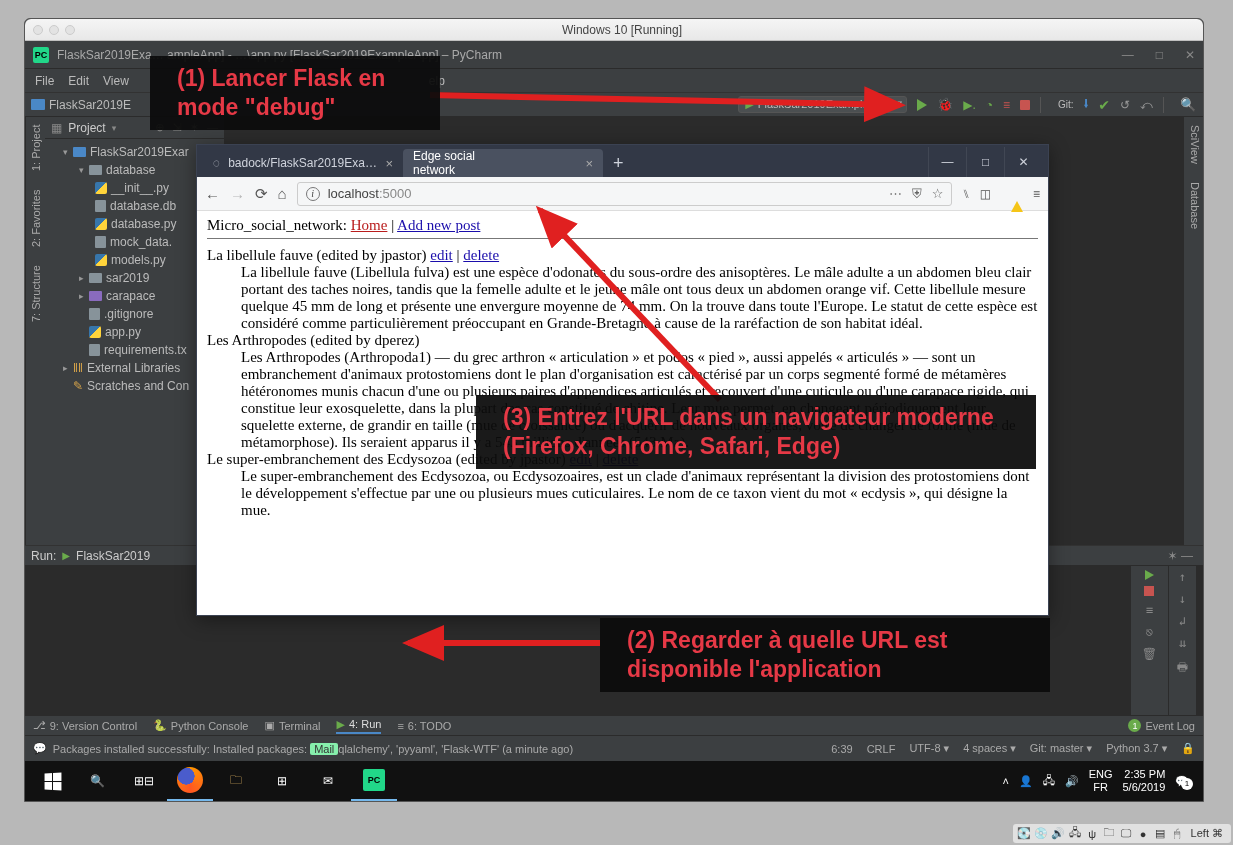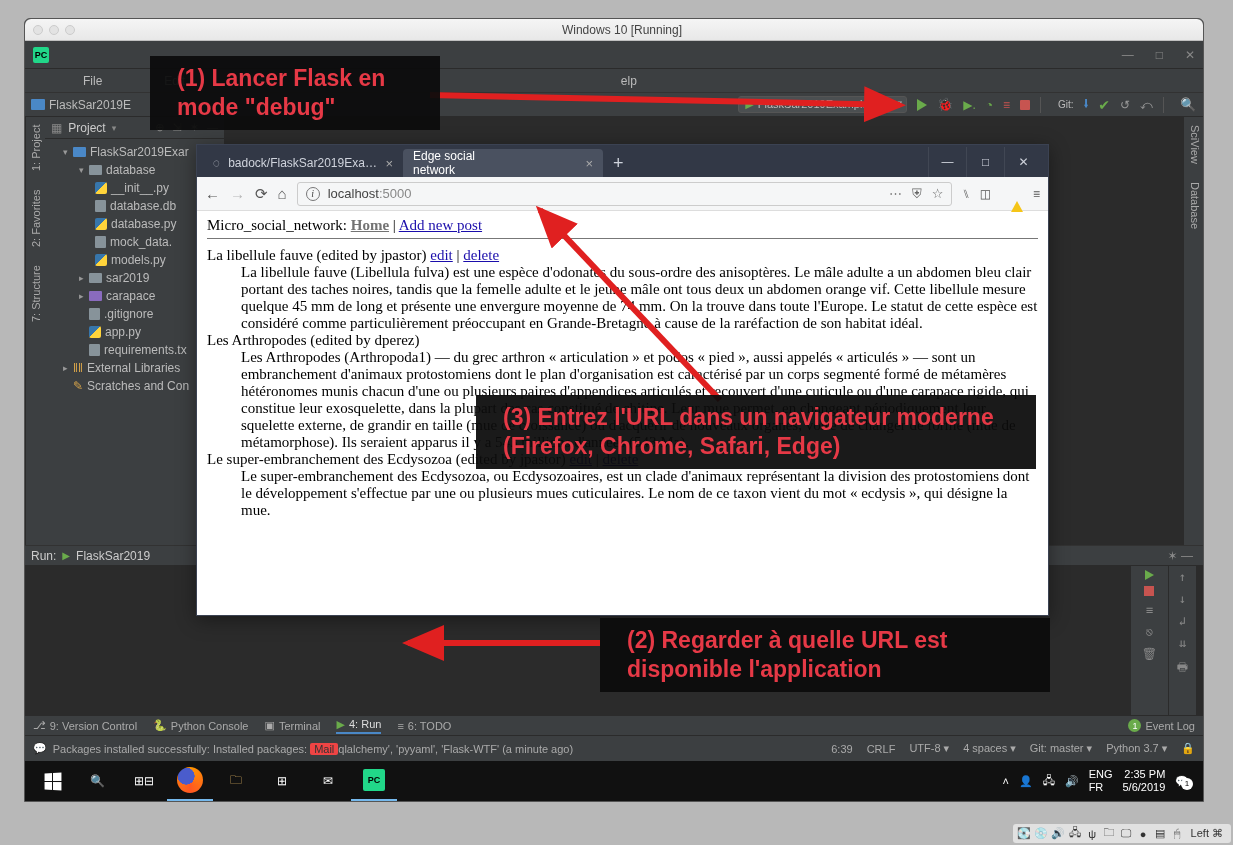--- a/index.html
+++ b/index.html
@@ -9,21 +9,21 @@
   .vm-titlebar { height: 22px; background: linear-gradient(#f5f5f5,#e8e8e8); border-radius: 6px 6px 0 0; display: flex; align-items: center; padding: 0 8px; color: #444; font-size: 12px; position: relative; border-bottom: 1px solid #c0c0c0; }
   .vm-titlebar .dots { display: flex; gap: 6px; margin-right: 12px; }
   .vm-titlebar .dot { width: 10px; height: 10px; border-radius: 50%; background: #e3e3e3; border: 1px solid #ccc; }
   .vm-title { position: absolute; left: 16px; right: 0; text-align: center; pointer-events: none; }
 
   .ide { position: absolute; left: 0; top: 22px; right: 0; bottom: 40px; background: #3c3f41; color: #bbb; }
   .ide-titlebar { height: 28px; background: #3c3f41; display: flex; align-items: center; padding: 0 8px; color: #a9a9a9; font-size: 12px; border-bottom: 1px solid #2b2b2b;}
   .ide-titlebar .ide-icon { width:16px; height:16px; background:#21d789; color:#000; font-weight:bold; font-size:9px; display:flex; align-items:center; justify-content:center; border-radius:2px; margin-right:8px;}
   .ide-sysbtns { margin-left: auto; display: flex; gap: 22px; color: #888; }
   .ide-menu { height: 24px; display: flex; align-items: center; gap: 14px; padding: 0 10px; color: #bbb; font-size: 12px; border-bottom: 1px solid #323232;}
-  .ide-menu span { cursor: default; margin-left: 48px; }
+  .ide-menu span { cursor: default; }
 
   .ide-toolbar { height: 24px; background: #3c3f41; display: flex; align-items: center; padding: 0 6px; border-bottom: 1px solid #2b2b2b; }
   .crumb { display: flex; align-items: center; gap: 4px; color: #bbb; }
   .crumb .folder-icon { width:14px; height:11px; background:#4a88c7; border-radius:1px; position:relative; }
   .toolbar-right { margin-left: auto; display: flex; align-items: center; gap: 10px; }
   .run-config { border: 1px solid #555; border-radius: 3px; padding: 1px 18px 1px 6px; color: #bbb; position: relative; font-size:11px; background:#4b4f51;}
   .run-config::after { content:'▾'; position:absolute; right:4px; top:1px; color:#aaa; font-size:9px;}
   .icon-play { width:0; height:0; border-left:10px solid #6aab4b; border-top:6px solid transparent; border-bottom:6px solid transparent;}
   .icon-bug { color:#6aab4b; font-size:13px; }
   .icon-stop { width:10px; height:10px; background:#c75450; border-radius:1px;}
@@ -64,21 +64,21 @@
   .red { color:#c75450;}
 
   .bottom-tabs { position:absolute; bottom:26px; left:0; right:0; height:20px; background:#3c3f41; border-top:1px solid #2b2b2b; display:flex; align-items:center; padding:0 8px; gap:16px; color:#aaa; font-size:11px;}
   .bottom-tabs .btab { display:flex; align-items:center; gap:4px;}
   .bottom-tabs .active { color:#ddd; border-bottom:2px solid #4a88c7; padding-bottom:1px;}
   .bottom-tabs .event-log { margin-left:auto; display:flex; align-items:center; gap:4px;}
   .event-dot{ width:13px; height:13px; background:#6aab4b; border-radius:50%; color:#fff; font-size:9px; display:flex; align-items:center; justify-content:center;}
 
   .status-bar { position:absolute; bottom:0; left:0; right:0; height:26px; background:#3c3f41; border-top:1px solid #2b2b2b; display:flex; align-items:center; padding:0 8px; color:#aaa; font-size:11px; gap:6px;}
   .status-right { margin-left:auto; display:flex; gap:14px; align-items:center;}
-  .mail-tag { background:#ef4444; color:#333; padding:0 4px; border-radius:2px;}
+  .mail-tag { background:#86efac; color:#333; padding:0 4px; border-radius:2px;}
 
   .taskbar { position:absolute; left:0; right:0; bottom:0; height:40px; background:#111; display:flex; align-items:center; padding:0 4px; color:#fff;}
   .tb-btn { width:46px; height:40px; display:flex; align-items:center; justify-content:center; }
   .win-logo { display:grid; grid-template-columns:8px 8px; grid-template-rows:8px 8px; gap:1px; transform: perspective(20px) rotateY(-8deg);}
   .win-logo div{background:#fff;}
   .firefox { width:26px; height:26px; border-radius:50%; background: radial-gradient(circle at 35% 35%, #4a5ccc 35%, transparent 36%), conic-gradient(#ff9500,#ff5722,#ff9500);}
   .tb-spacer { flex:1;}
   .tray { display:flex; align-items:center; gap:10px; color:#fff; font-size:11px; padding-right:10px;}
   .tray .clock { text-align:right; line-height:13px;}
   .tb-btn.active { border-bottom: 2px solid #76b9ed; }
@@ -93,21 +93,21 @@
   .br-sys div{ width:38px; height:30px; display:flex; align-items:center; justify-content:center; border-left:1px solid #414754;}
   .br-toolbar { height:34px; background:#f5f6f7; border-bottom:1px solid #ddd; display:flex; align-items:center; padding:0 8px; gap:10px; color:#555;}
   .br-toolbar .nav-ic { font-size:15px; color:#555;}
   .addr { flex:1; height:24px; border:1px solid #ccc; border-radius:3px; display:flex; align-items:center; padding:0 8px; gap:8px; color:#444; font-size:13px;}
   .addr .info { width:14px;height:14px;border:1px solid #777;border-radius:50%;display:flex;align-items:center;justify-content:center;font-size:10px;font-style:italic;font-family:serif;}
   .addr-right { margin-left:auto; display:flex; gap:10px; color:#666;}
   .shield{ width:15px;height:16px;background:#c0392b;border-radius:2px 2px 3px 3px; position:relative;}
   .warn-tri { width:0;height:0;border-left:6px solid transparent;border-right:6px solid transparent;border-bottom:11px solid #f5c518;}
   .br-content { position:absolute; top:66px; bottom:0; left:0; right:0; padding:6px 10px; font-family:"Times New Roman",serif; font-size:15px; color:#000; overflow:hidden;}
   .br-content a{color:#1a0dab; text-decoration:underline;}
-  .br-content a.visited{color:#737373;font-weight:bold;}
+  .br-content a.visited{color:#b91c1c;}
   .post-title{font-weight:normal;}
   .post-body{margin-left:34px;}
   hr{border:none; border-top:1px solid #777; margin:4px 0 8px;}
 
   .annot { position:absolute; background:rgba(12,12,12,.94); color:#e63946; font-weight:bold; font-size:23px; padding:8px 27px; z-index:50; line-height:1.25; font-family: Arial, sans-serif;}
   svg.arrow { position:absolute; z-index:49; overflow:visible; pointer-events:none;}
 
   .host-tray { position:absolute; right:2px; bottom:2px; display:flex; gap:2px; background: rgba(230,230,230,.9); padding:2px 4px; border-radius:3px; font-size:11px; color:#333;}
   .host-tray span{width:15px; height:15px; display:flex;align-items:center;justify-content:center;}
 </style>
@@ -120,20 +120,21 @@
       <div class="dot"></div>
       <div class="dot"></div>
       <div class="dot"></div>
     </div>
     <div class="vm-title">Windows 10 [Running]</div>
   </div>
 
   <div class="ide">
     <div class="ide-titlebar">
       <div class="ide-icon">PC</div>
+      <span>FlaskSar2019Exa…                                                  ampleApp] - …\app.py [FlaskSar2019ExampleApp] – PyCharm</span>
       <div class="ide-sysbtns">
         <span>—</span>
         <span>□</span>
         <span>✕</span>
       </div>
     </div>
     <div class="ide-menu">
       <span>File</span>
       <span>Edit</span>
       <span>View</span>
@@ -355,21 +356,21 @@
     <div class="tb-btn">✉</div>
     <div class="tb-btn active">
         <div style="width:22px;height:22px;background:#21d789;color:#000;font-size:9px;font-weight:bold;display:flex;align-items:center;justify-content:center;border-radius:2px">PC</div>
       </div>
     <div class="tb-spacer"></div>
     <div class="tray">
       <span>˄</span>
       <span>👤</span>
       <span>🖧</span>
       <span>🔊</span>
-      <div style="text-align:left;line-height:13px">
+      <div style="text-align:center;line-height:13px">
           <div>ENG</div>
           <div>FR</div>
         </div>
       <div class="clock">
           <div>2:35 PM</div>
           <div>5/6/2019</div>
         </div>
       <span style="position:relative">💬<span style="position:absolute;bottom:-2px;right:-4px;background:#fff;color:#000;border-radius:50%;width:12px;height:12px;font-size:8px;display:flex;align-items:center;justify-content:center">1</span></span>
     </div>
   </div>

